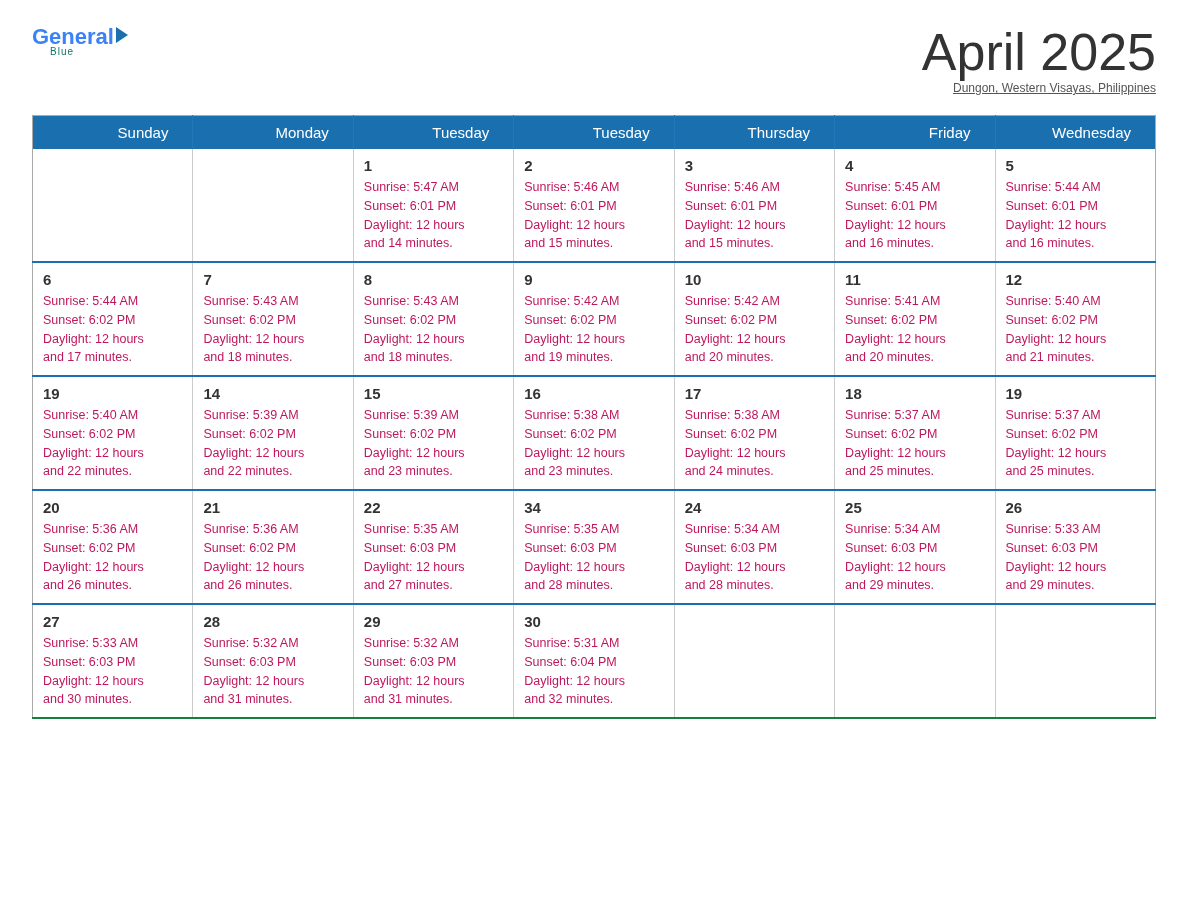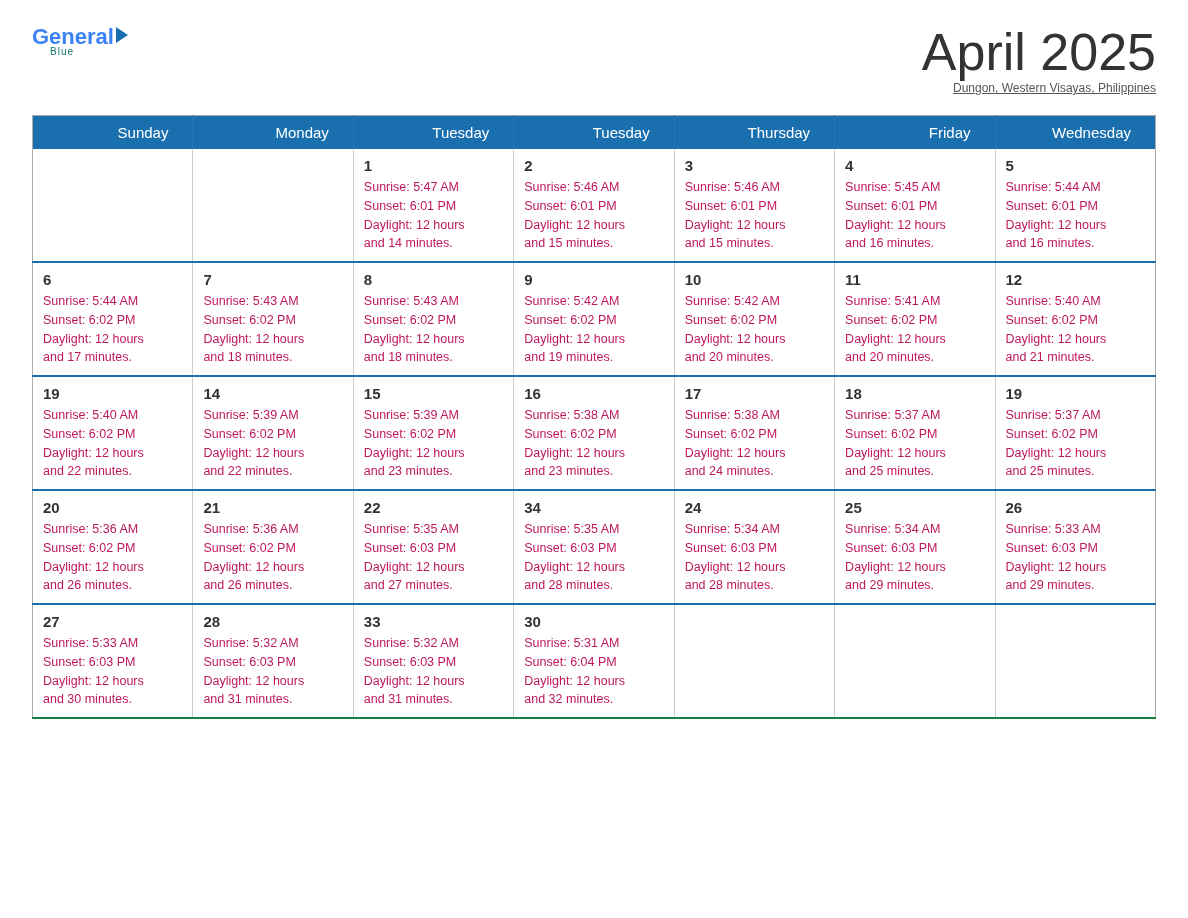--- a/index.html
+++ b/index.html
@@ -248,21 +248,21 @@
       <tr>
         <td>
           <span class="day-number">27</span>
           <div class="day-info">Sunrise: 5:33 AM<br>Sunset: 6:03 PM<br>Daylight: 12 hours<br>and 30 minutes.</div>
         </td>
         <td>
           <span class="day-number">28</span>
           <div class="day-info">Sunrise: 5:32 AM<br>Sunset: 6:03 PM<br>Daylight: 12 hours<br>and 31 minutes.</div>
         </td>
         <td>
-          <span class="day-number">33</span>
+          <span class="day-number">29</span>
           <div class="day-info">Sunrise: 5:32 AM<br>Sunset: 6:03 PM<br>Daylight: 12 hours<br>and 31 minutes.</div>
         </td>
         <td>
           <span class="day-number">30</span>
           <div class="day-info">Sunrise: 5:31 AM<br>Sunset: 6:04 PM<br>Daylight: 12 hours<br>and 32 minutes.</div>
         </td>
         <td class="empty-cell"></td>
         <td class="empty-cell"></td>
         <td class="empty-cell"></td>
       </tr>

